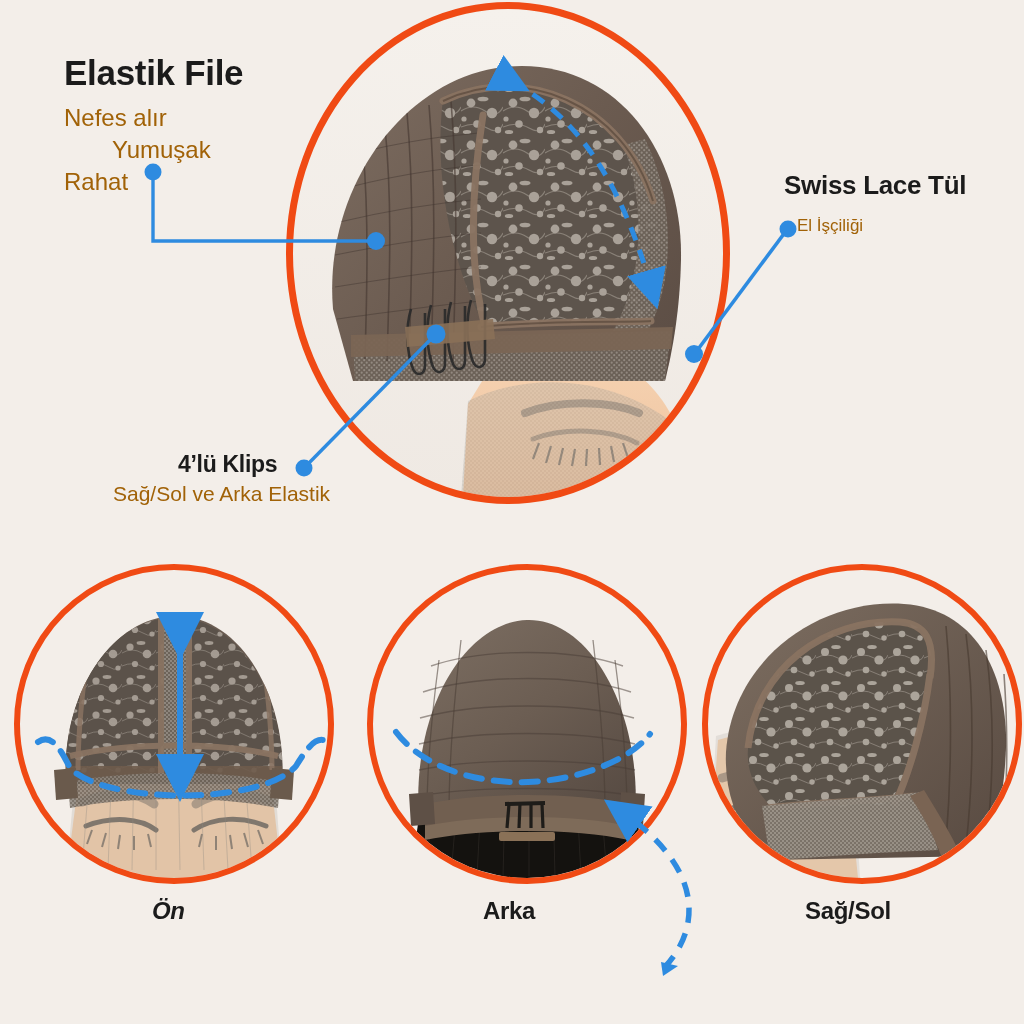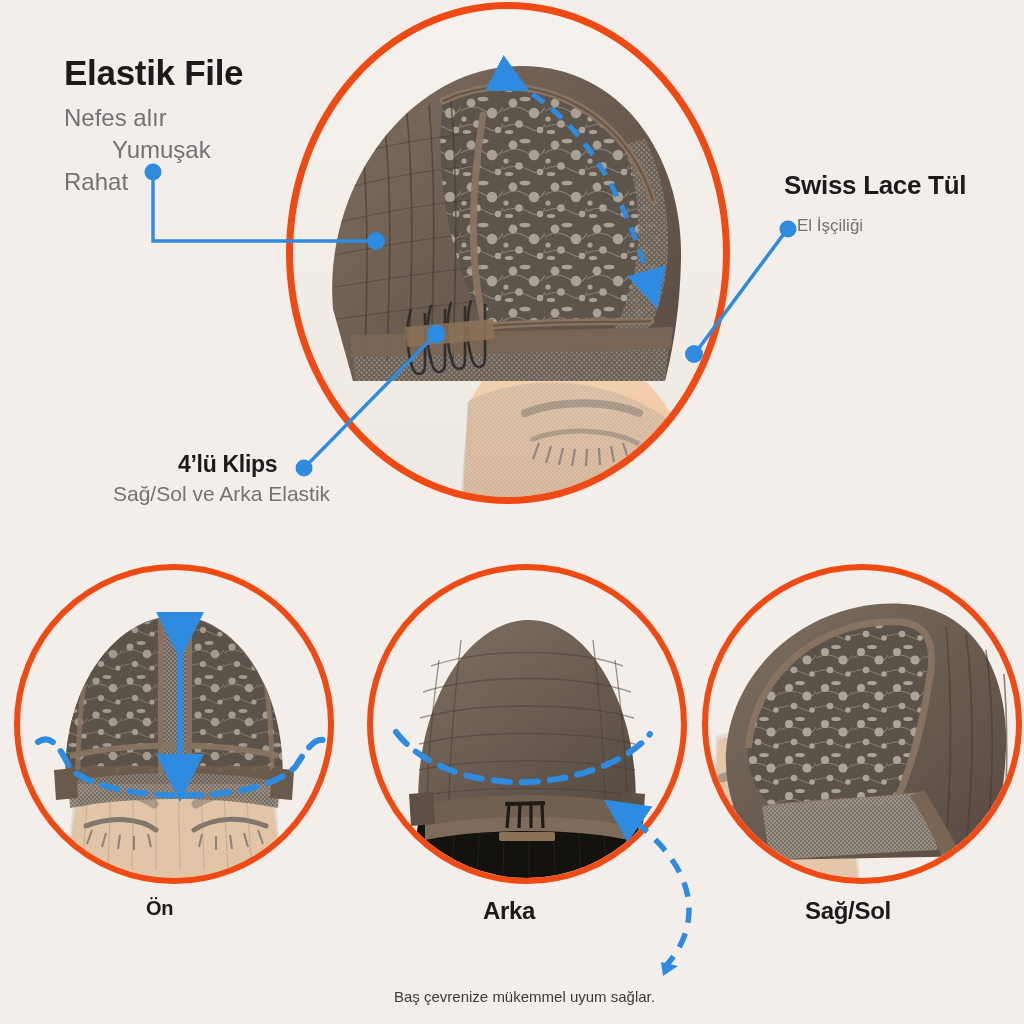--- a/index.html
+++ b/index.html
@@ -9,37 +9,37 @@
     font-family:"Liberation Sans", sans-serif;
     overflow:hidden;
     position:relative;
   }
   #stage{position:absolute;inset:0;width:1024px;height:772px;}
   .svg-layer{position:absolute;left:0;top:0;width:1024px;height:1024px;}
 
   
   .txt{position:absolute;color:#1b1b1b;white-space:nowrap;}
   .h-title{font-weight:bold;letter-spacing:-0.3px;}
-  .sub{font-weight:normal;color:#737373;}
+  .sub{font-weight:normal;color:#a16207;}
 
   #lbl-elastik-title{left:64px;top:53px;font-size:35px;}
   #lbl-elastik-l1{left:64px;top:104px;font-size:24px;}
   #lbl-elastik-l2{left:64px;top:136px;font-size:24px;margin-left:48px;}
   #lbl-elastik-l3{left:64px;top:168px;font-size:24px;}
 
   #lbl-swiss-title{left:784px;top:170px;font-size:26px;}
   #lbl-swiss-sub{left:797px;top:216px;font-size:17px;}
 
   #lbl-klips-title{left:178px;top:451px;font-size:23px;}
   #lbl-klips-sub{left:113px;top:482px;font-size:21px;}
 
   #lbl-inch{left:505px;top:205px;font-size:48px;color:#E8201A;
             font-family:"DejaVu Sans", sans-serif;font-weight:normal;letter-spacing:-1px;}
 
-  #lbl-on{left:146px;top:897px;font-size:20px;}
+  #lbl-on{left:152px;top:897px;font-size:24px;font-style:italic;}
   #lbl-arka{left:483px;top:897px;font-size:24px;}
   #lbl-sagsol{left:805px;top:897px;font-size:24px;}
 
   #lbl-kopca-title{left:418px;top:959px;font-size:21px;}
   #lbl-kopca-sub{left:394px;top:988px;font-size:15px;color:#3a3a3a;}
 
   
   .ring{position:absolute;border-radius:50%;border:6px solid #F04A14;box-sizing:border-box;}
   #ring-main{left:286px;top:2px;width:444px;height:502px;border-width:7px;}
   #ring-front{left:14px;top:564px;width:320px;height:320px;}
@@ -451,15 +451,14 @@
   <div class="txt sub" id="lbl-swiss-sub">El İşçiliği</div>
 
   <div class="txt h-title" id="lbl-klips-title">4’lü Klips</div>
   <div class="txt sub" id="lbl-klips-sub">Sağ/Sol ve Arka Elastik</div>
 
 
   <div class="txt h-title" id="lbl-on">Ön</div>
   <div class="txt h-title" id="lbl-arka">Arka</div>
   <div class="txt h-title" id="lbl-sagsol">Sağ/Sol</div>
 
-  <div class="txt sub" id="lbl-kopca-sub">Baş çevrenize mükemmel uyum sağlar.</div>
 
 </div>
 
 </body></html>

